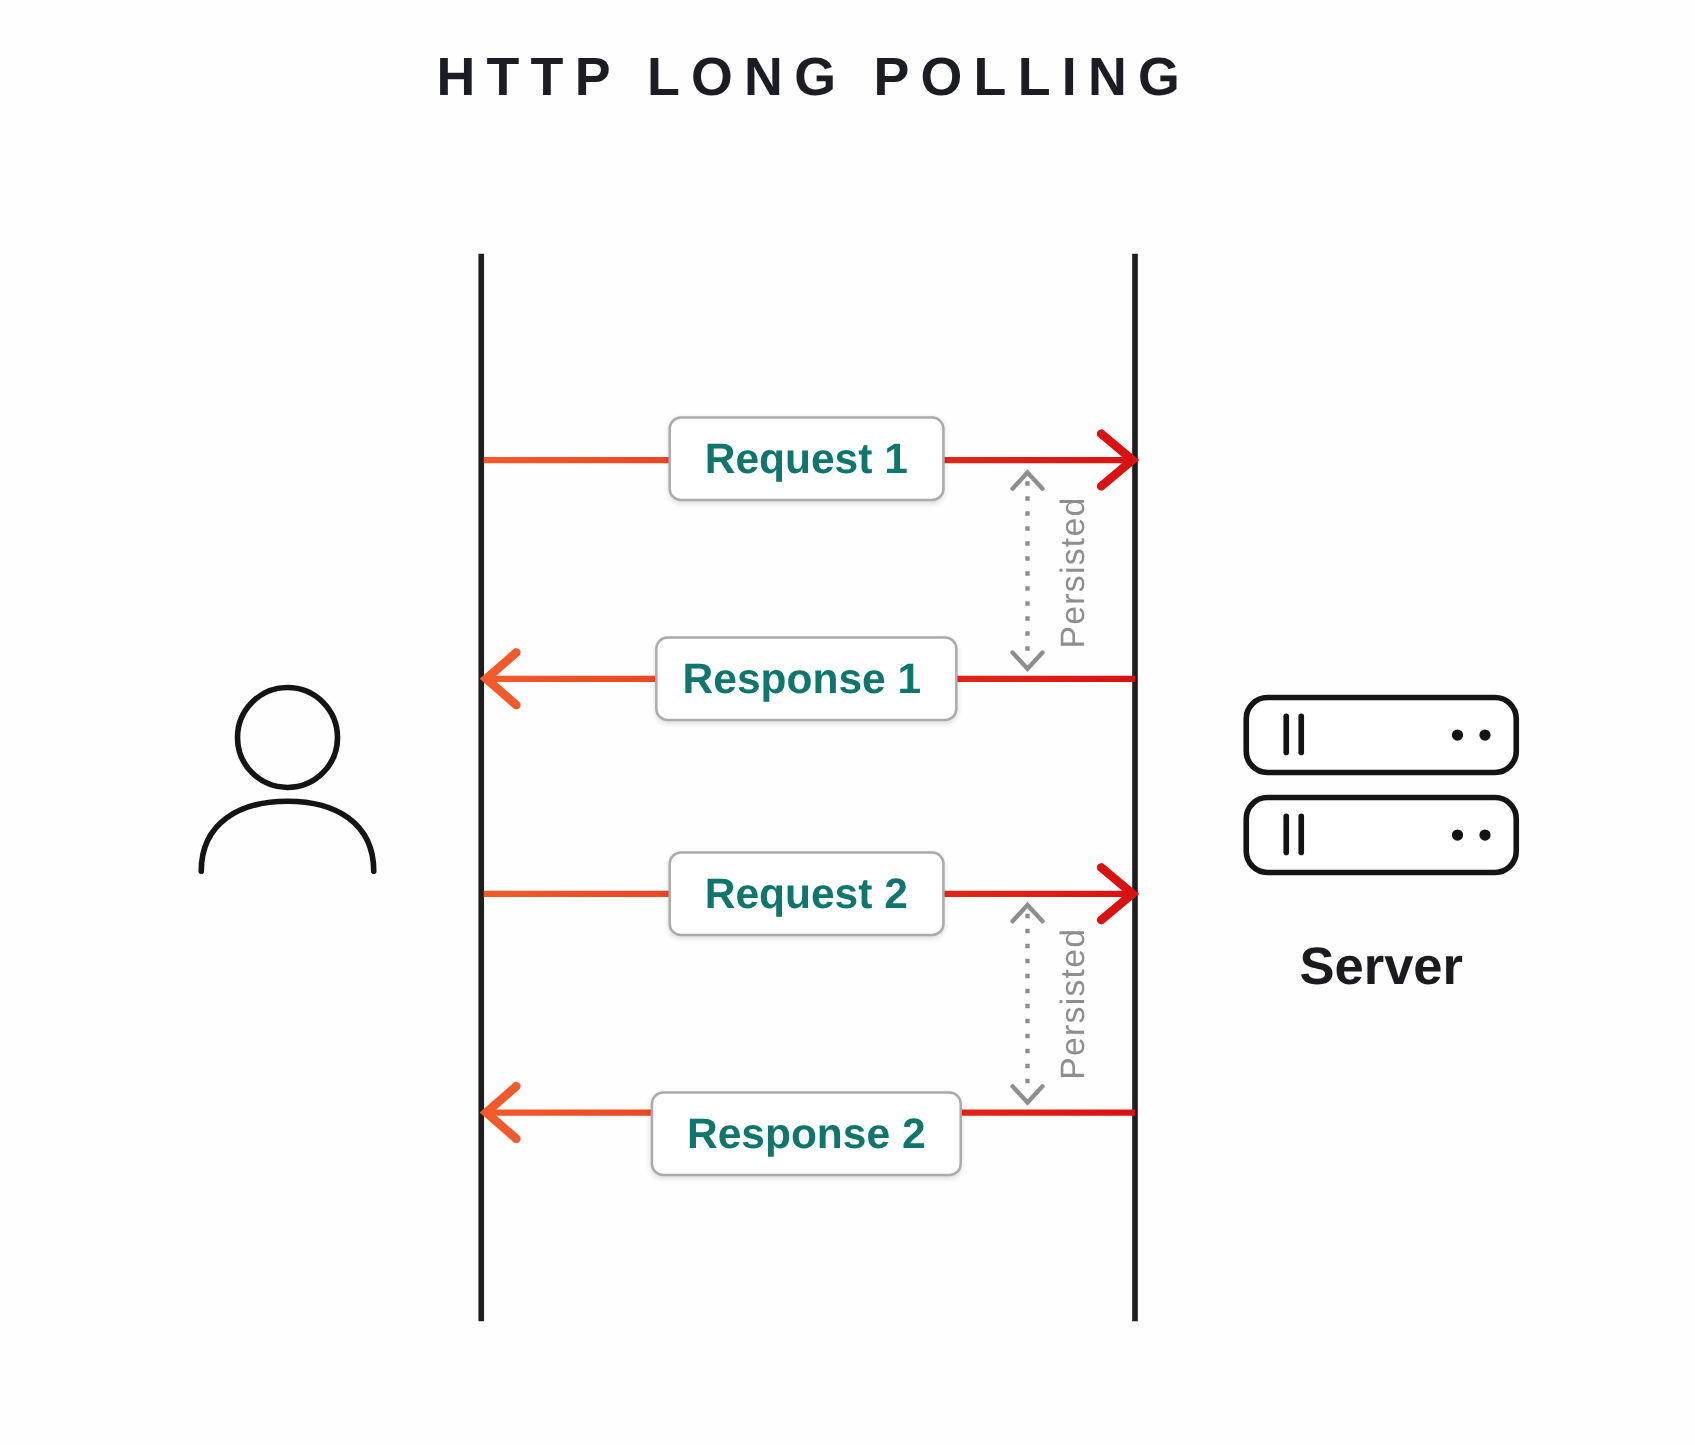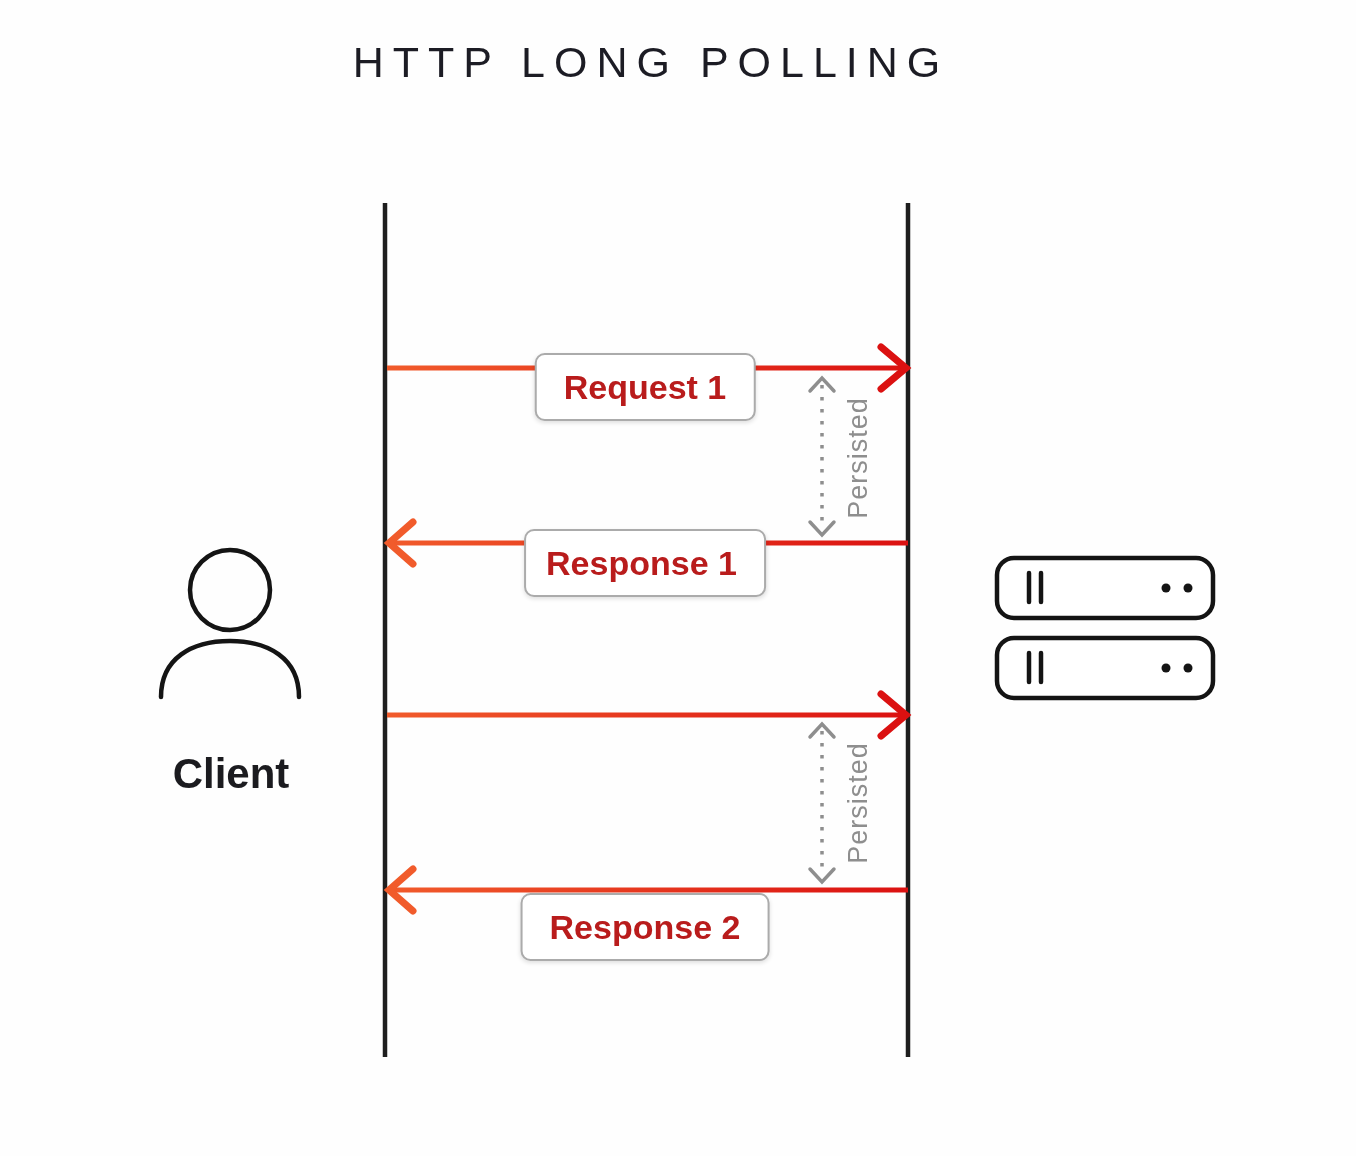--- a/index.html
+++ b/index.html
@@ -10,44 +10,43 @@
     background: #fefefe;
     font-family: "Liberation Sans", "DejaVu Sans", sans-serif;
     overflow: hidden;
   }
   #diagram-svg { position: absolute; left: 0; top: 0; z-index: 1; }
 
   .title {
     position: absolute;
     left: 348px; top: 38px; width: 606px;
     text-align: center;
-    font-size: 43px; font-weight: 400;
+    font-size: 43px; font-weight: 700;
     letter-spacing: 9px;
     color: #1c1c24;
     z-index: 2;
     white-space: nowrap;
   }
 
   .msg-box {
     position: absolute;
     left: 645px;
     transform: translateX(-50%);
     height: 68px;
     line-height: 64px;
     padding: 0 27px;
     background: #ffffff;
     border: 2px solid #ababab;
     border-radius: 10px;
     box-shadow: 0 2px 4px rgba(0,0,0,0.12);
     font-size: 34px; font-weight: 700;
-    color: #b91c1c;
+    color: #0f766e;
     white-space: nowrap;
     z-index: 2;
     box-sizing: border-box;
-    margin-top: 20px;
   }
   .msg-box.m0 { top: 333px; }
   .msg-box.m1 { top: 509px; padding-left: 20px; }
   .msg-box.m2 { top: 681px; }
   .msg-box.m3 { top: 873px; }
 
   .persist-label {
     position: absolute;
     left: 758px;
     width: 200px; height: 32px;
@@ -139,20 +138,21 @@
       <line x1="1041" y1="653" x2="1041" y2="682"></line>
       <circle cx="1166" cy="668" r="4.5" fill="#141414" stroke="none"></circle>
       <circle cx="1188" cy="668" r="4.5" fill="#141414" stroke="none"></circle>
     </g>
   </svg>
 
   <div class="title">HTTP LONG POLLING</div>
 
   <div class="msg-box m0">Request 1</div>
   <div class="msg-box m1">Response 1</div>
+  <div class="msg-box m2">Request 2</div>
   <div class="msg-box m3">Response 2</div>
 
   <div class="persist-label p0">Persisted</div>
   <div class="persist-label p1">Persisted</div>
 
-  <div class="actor-label client">Client</div>
+  <div class="actor-label server">Server</div>
 
 </div>
 
 </body></html>

